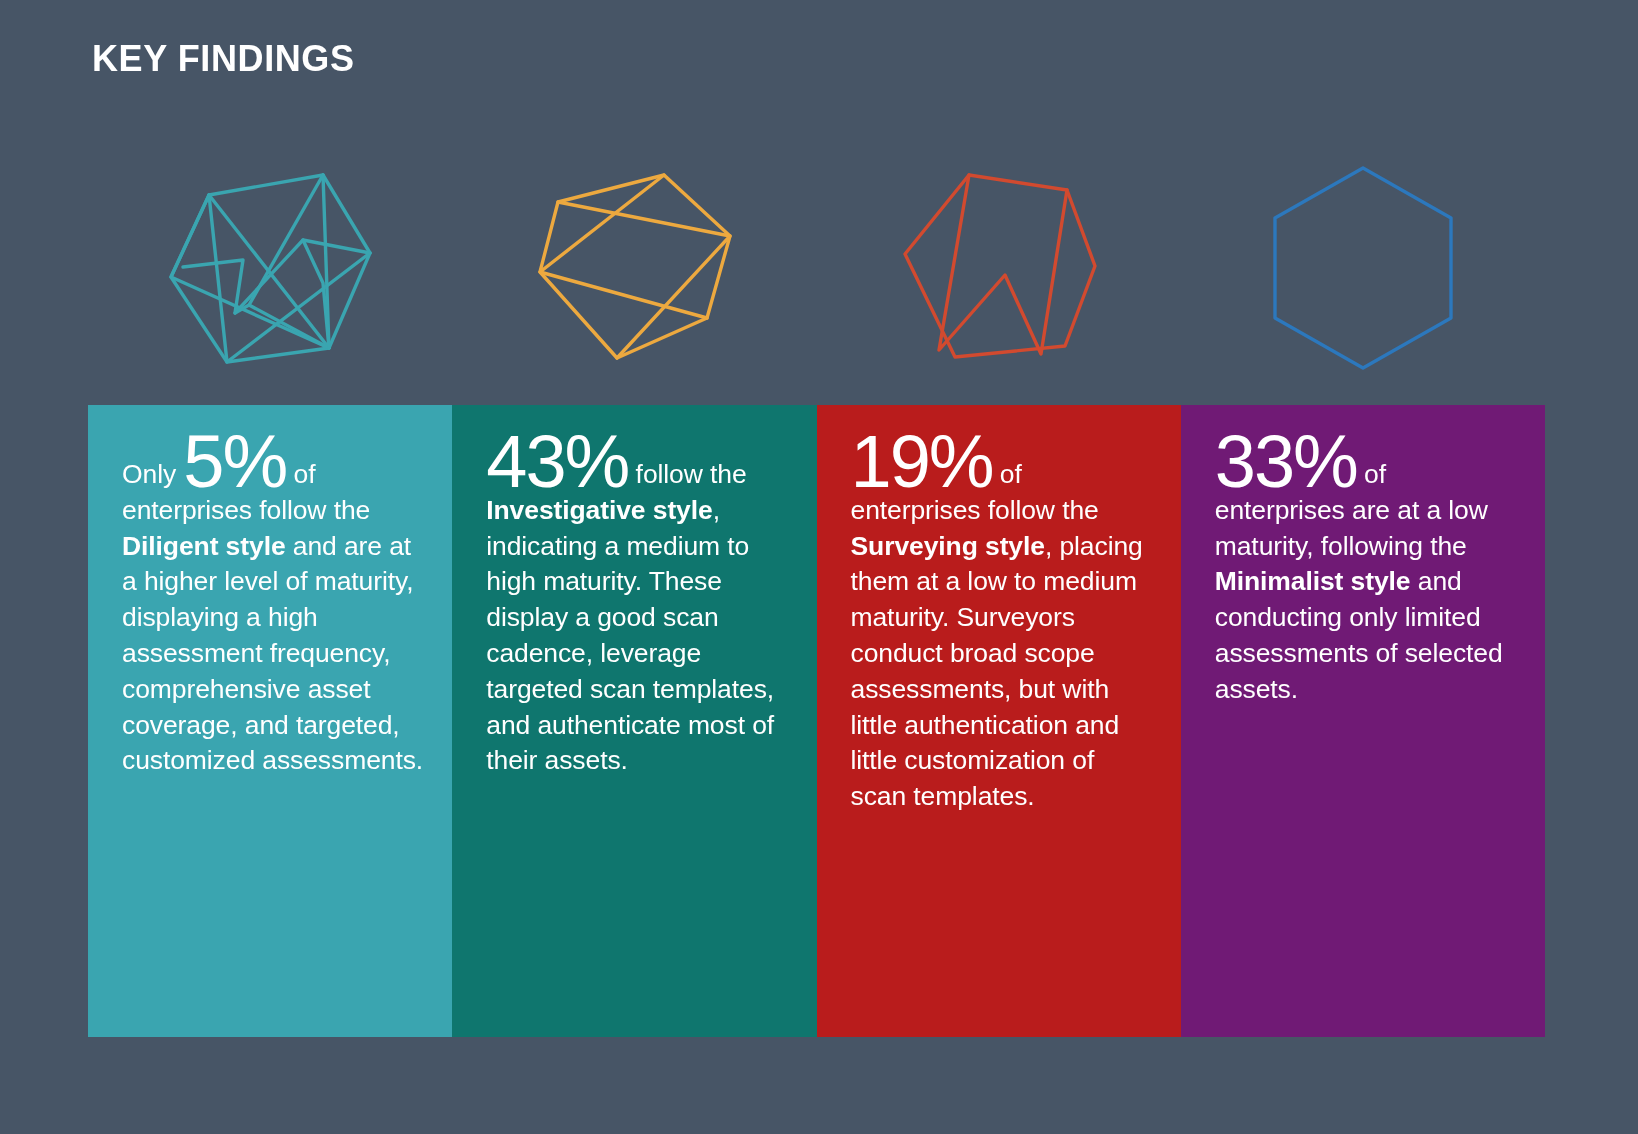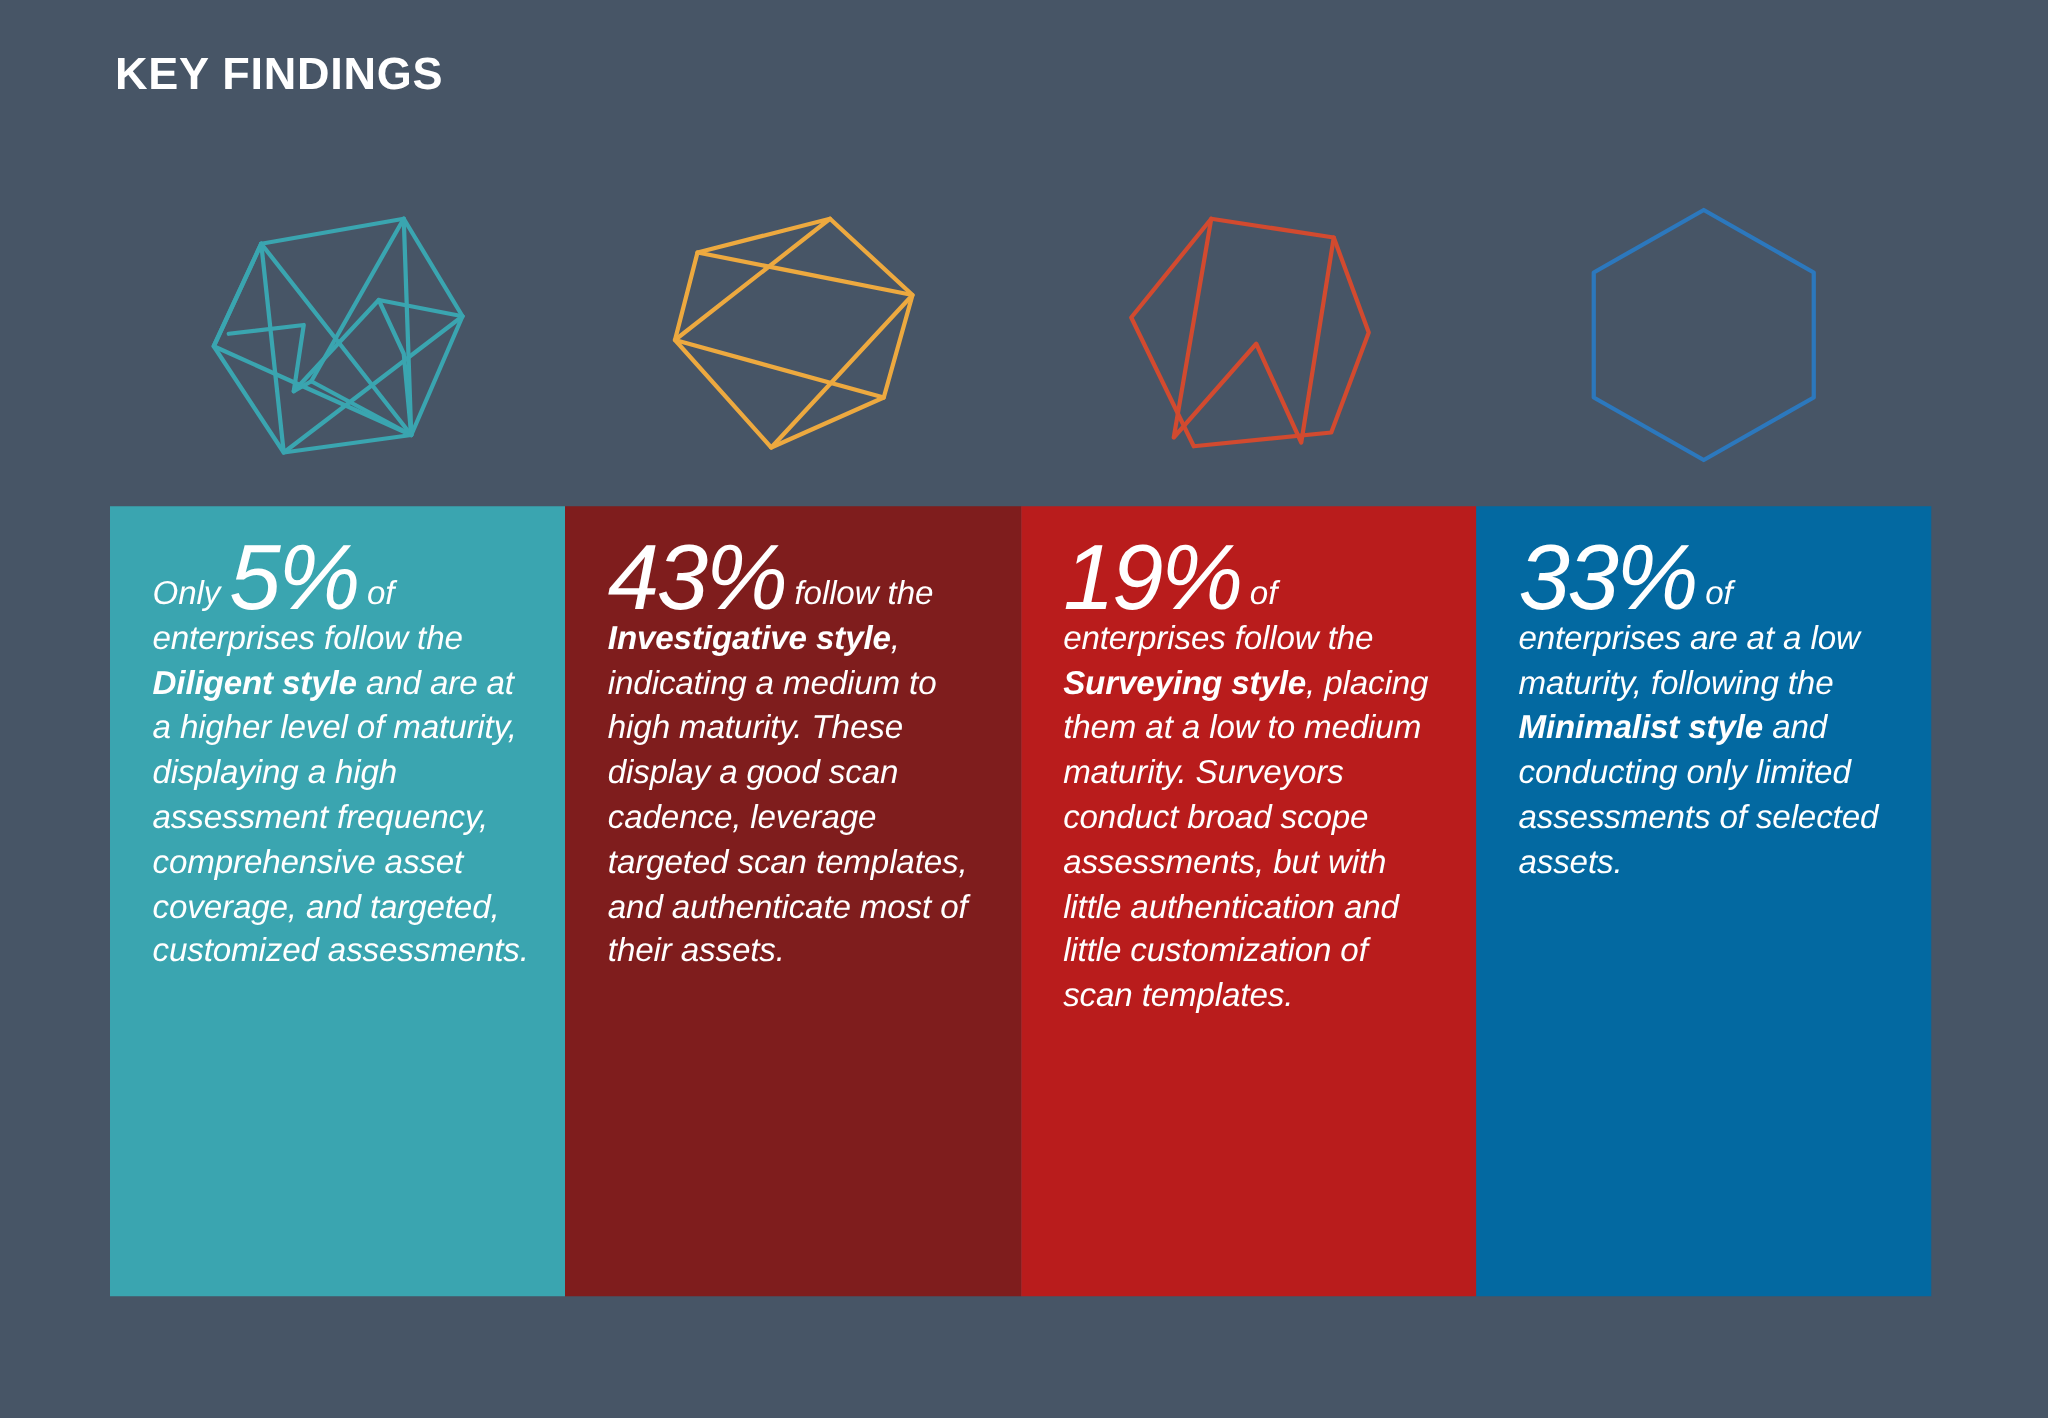--- a/index.html
+++ b/index.html
@@ -53,32 +53,31 @@
     height: 632px;
     display: flex;
   }
   .col {
     flex: 1 1 0;
     position: relative;
     box-sizing: border-box;
     padding: 52px 26px 0 34px;
   }
   .col-0 { background: #3aa5b0; }
-  .col-1 { background: #7f1d1d; }
+  .col-1 { background: #0f766e; }
   .col-2 { background: #b91c1c; }
-  .col-3 { background: #0369a1; }
+  .col-3 { background: #701a75; }
 
   .body-text {
     color: #ffffff;
     font-size: 26.5px;
     line-height: 35.8px;
     font-family: "Liberation Sans", sans-serif;
     font-weight: normal;
     letter-spacing: -0.1px;
-    font-style: italic;
   }
   .body-text b { font-weight: bold; }
 
   .pct {
     font-size: 74px;
     line-height: 0;
     font-weight: normal;
     letter-spacing: -2px;
     vertical-align: baseline;
     position: relative;

